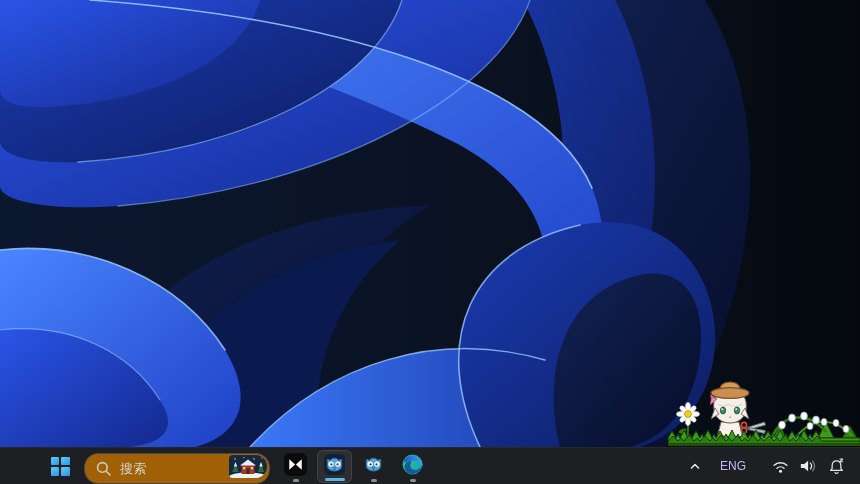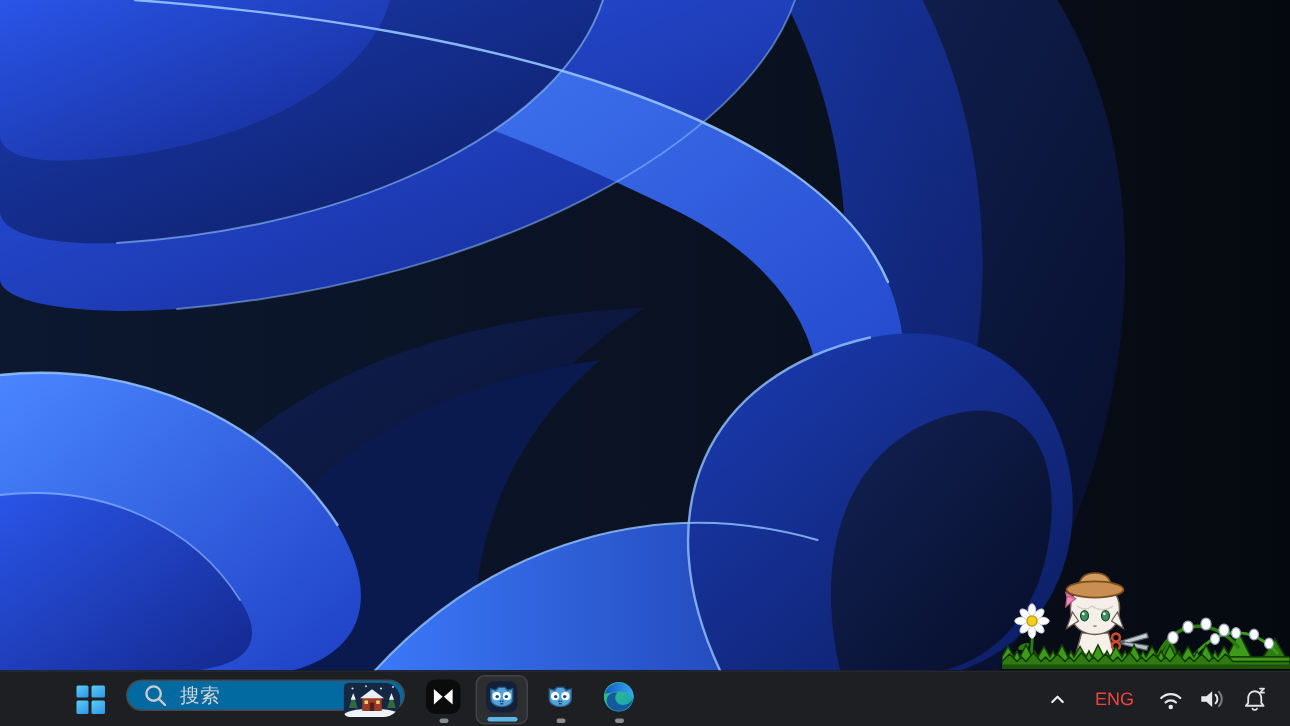--- a/index.html
+++ b/index.html
@@ -12,39 +12,39 @@
   
   .pet-overlay{position:absolute;left:668px;top:380px;width:192px;height:67px;}
   
   .taskbar{position:absolute;left:0;right:0;bottom:0;height:37px;background:#1e1f22;
            border-top:1px solid rgba(255,255,255,.045);box-sizing:border-box;}
   .tb-btn{display:flex;align-items:center;justify-content:center;border-radius:5px;cursor:pointer;}
   .start{position:absolute;left:42px;top:2px;width:36px;height:32px;}
   .win-logo{width:19px;height:19px;display:grid;grid-template-columns:1fr 1fr;grid-template-rows:1fr 1fr;gap:2px;}
   .win-logo span{background:linear-gradient(145deg,#5bcdf6 0%,#2b96e6 100%);border-radius:1px;}
   
-  .search-pill{position:absolute;left:84px;top:5px;width:186px;height:21px;border-radius:14px;
-               background:#0369a1;border:1px solid #47484c;box-sizing:border-box;
+  .search-pill{position:absolute;left:84px;top:5px;width:186px;height:31px;border-radius:14px;
+               background:#a16207;border:1px solid #47484c;box-sizing:border-box;
                display:flex;align-items:center;cursor:pointer;}
   .search-pill .mag{margin-left:10px;display:flex;}
   .search-text{margin-left:8px;font-size:13px;color:#d4d5d7;letter-spacing:.5px;}
   .search-art{position:absolute;right:2px;top:1px;width:38px;height:23px;border-radius:4px 12px 12px 4px;
               overflow:hidden;}
   
   .apps{position:absolute;left:278px;top:2px;height:33px;display:flex;gap:4px;}
   .app-btn{position:relative;width:35px;height:33px;}
   .app-btn.active{background:rgba(255,255,255,.07);border:1px solid rgba(255,255,255,.10);box-sizing:border-box;border-radius:6px;}
   .indicator{position:absolute;bottom:1px;left:50%;transform:translateX(-50%);height:3px;border-radius:2px;
              width:6px;background:#8a8d90;}
   .app-btn.active .indicator{width:20px;background:#58b7e8;}
   
   .tray{position:absolute;right:0;top:0;bottom:0;display:flex;align-items:center;padding-right:12px;}
   .tray .tb-btn{height:30px;}
   .t-chevron{width:22px;margin-right:12px;}
-  .t-lang{width:30px;margin-right:12px;font-size:12px;color:#ef4444;}
+  .t-lang{width:30px;margin-right:22px;font-size:12px;color:#c4b5fd;}
   .t-wifi{width:21px;margin-right:5px;}
   .t-vol{width:24px;margin-right:5px;}
   .t-clock{text-align:right;font-size:11px;line-height:13px;color:#e6e7e9;margin:0 5px 0 8px;white-space:nowrap;}
   .t-bell{width:23px;}
 </style>
 </head>
 <body>
 
 <div class="screen">
 

